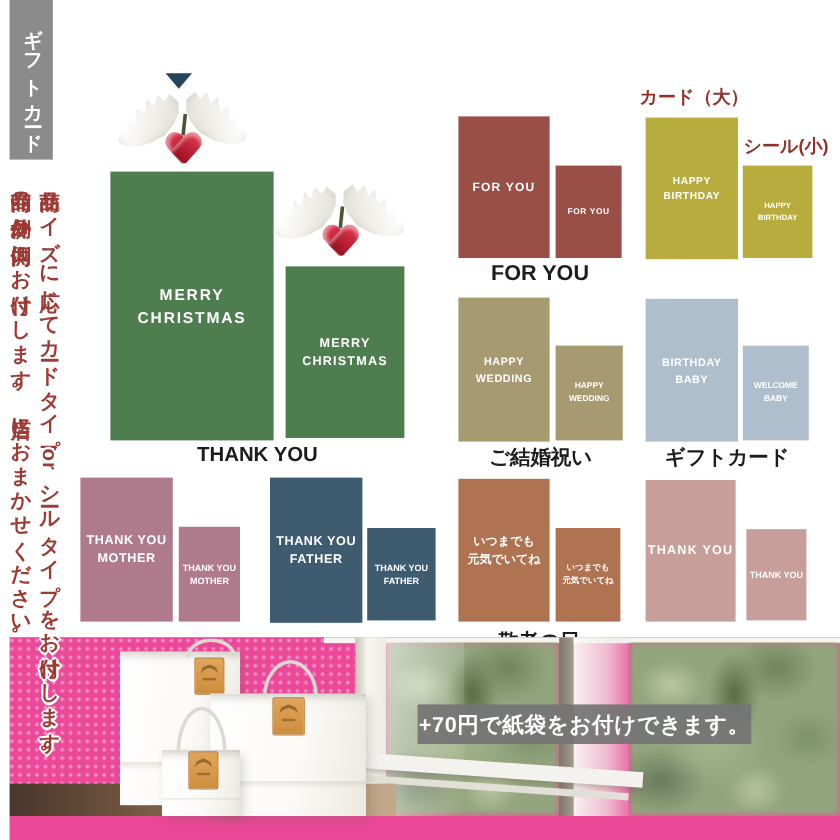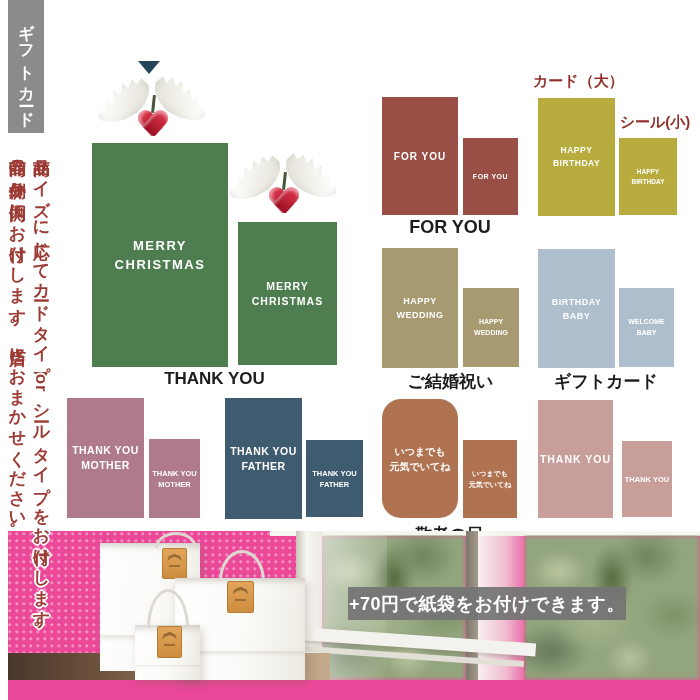--- a/index.html
+++ b/index.html
@@ -166,21 +166,21 @@
   <div class="card sec-mother" style="left:67px;top:398px;width:77px;height:120px;font-size:10.5px;line-height:15px;letter-spacing:.5px;">THANK YOU
 MOTHER</div>
   <div class="card sec-mother" style="left:149px;top:439px;width:51px;height:79px;font-size:7.5px;line-height:11px;">THANK YOU
 MOTHER</div>
 
   <div class="card sec-father" style="left:225px;top:398px;width:77px;height:121px;font-size:10.5px;line-height:15px;letter-spacing:.5px;">THANK YOU
 FATHER</div>
   <div class="card sec-father" style="left:306px;top:440px;width:57px;height:77px;font-size:7.5px;line-height:11px;">THANK YOU
 FATHER</div>
 
-  <div class="card sec-keirou" style="left:382px;top:399px;width:76px;height:119px;font-size:10px;line-height:15px;border-radius:19px;">いつまでも
+  <div class="card sec-keirou" style="left:382px;top:399px;width:76px;height:119px;font-size:10px;line-height:15px;">いつまでも
 元気でいてね</div>
   <div class="card sec-keirou" style="left:463px;top:440px;width:54px;height:78px;font-size:7px;line-height:11px;">いつまでも
 元気でいてね</div>
   <div class="caption" style="left:382px;top:523px;width:135px;">敬老の日</div>
 
   <div class="card sec-merry" style="left:538px;top:400px;width:75px;height:118px;font-size:10.5px;letter-spacing:1px;">THANK YOU</div>
   <div class="card sec-merry" style="left:622px;top:441px;width:50px;height:76px;font-size:7.5px;">THANK YOU</div>
 
   <div class="photo">
     <div class="wall-tex"></div>

